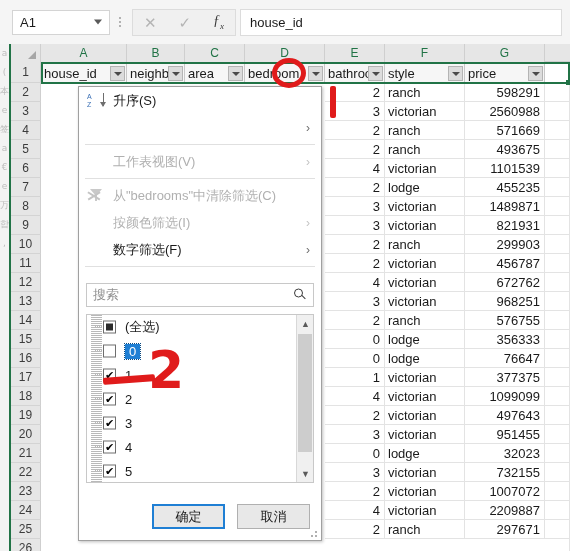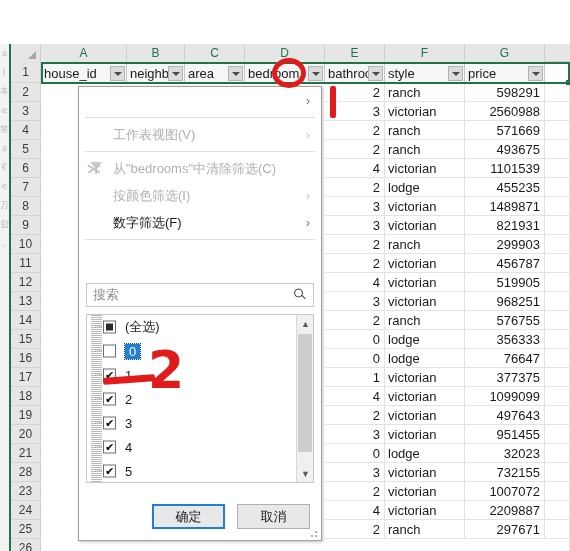--- a/index.html
+++ b/index.html
@@ -259,20 +259,39 @@
   .anno-two {
     left:148px; top:344px; font-size:52px; font-weight:bold; color:#e01b1b;
     font-family:"DejaVu Sans", sans-serif; line-height:1;
   }
 </style>
 </head>
 <body>
 
 <div id="app">
 
+  <div class="formula-bar">
+    <div class="namebox">
+      <span>A1</span>
+      <span class="caret"></span>
+    </div>
+    <div class="vdots">
+        <i></i>
+        <i></i>
+        <i></i>
+      </div>
+    <div class="fx-group">
+      <span class="fx-icon">✕</span>
+      <span class="fx-icon">✓</span>
+      <span class="fx-icon fx">ƒ<sub style="font-size:9px">x</sub></span>
+    </div>
+    <div class="formula-input">
+      <span>house_id</span>
+    </div>
+  </div>
 
   <div class="grid-wrap">
     <div class="left-sliver" id="sliver">
         <span>a</span>
         <span>(</span>
         <span></span>
         <span></span>
         <span>本</span>
         <span></span>
         <span>e</span>
@@ -322,21 +341,21 @@
         <div class="rowhead" style="top: 229px; height: 19px;">12</div>
         <div class="rowhead" style="top: 248px; height: 19px;">13</div>
         <div class="rowhead" style="top: 267px; height: 19px;">14</div>
         <div class="rowhead" style="top: 286px; height: 19px;">15</div>
         <div class="rowhead" style="top: 305px; height: 19px;">16</div>
         <div class="rowhead" style="top: 324px; height: 19px;">17</div>
         <div class="rowhead" style="top: 343px; height: 19px;">18</div>
         <div class="rowhead" style="top: 362px; height: 19px;">19</div>
         <div class="rowhead" style="top: 381px; height: 19px;">20</div>
         <div class="rowhead" style="top: 400px; height: 19px;">21</div>
-        <div class="rowhead" style="top: 419px; height: 19px;">28</div>
+        <div class="rowhead" style="top: 419px; height: 19px;">22</div>
         <div class="rowhead" style="top: 438px; height: 19px;">23</div>
         <div class="rowhead" style="top: 457px; height: 19px;">24</div>
         <div class="rowhead" style="top: 476px; height: 19px;">25</div>
         <div class="rowhead" style="top: 495px; height: 19px;">26</div>
       </div>
     <div id="cells">
         <div class="cell num" style="left: 325px; width: 60px; top: 39px;">2</div>
         <div class="cell txt" style="left: 385px; width: 80px; top: 39px;">ranch</div>
         <div class="cell num" style="left: 465px; width: 80px; top: 39px;">598291</div>
         <div class="cell num" style="left: 325px; width: 60px; top: 58px;">3</div>
@@ -361,21 +380,21 @@
         <div class="cell txt" style="left: 385px; width: 80px; top: 172px;">victorian</div>
         <div class="cell num" style="left: 465px; width: 80px; top: 172px;">821931</div>
         <div class="cell num" style="left: 325px; width: 60px; top: 191px;">2</div>
         <div class="cell txt" style="left: 385px; width: 80px; top: 191px;">ranch</div>
         <div class="cell num" style="left: 465px; width: 80px; top: 191px;">299903</div>
         <div class="cell num" style="left: 325px; width: 60px; top: 210px;">2</div>
         <div class="cell txt" style="left: 385px; width: 80px; top: 210px;">victorian</div>
         <div class="cell num" style="left: 465px; width: 80px; top: 210px;">456787</div>
         <div class="cell num" style="left: 325px; width: 60px; top: 229px;">4</div>
         <div class="cell txt" style="left: 385px; width: 80px; top: 229px;">victorian</div>
-        <div class="cell num" style="left: 465px; width: 80px; top: 229px;">519905</div>
+        <div class="cell num" style="left: 465px; width: 80px; top: 229px;">672762</div>
         <div class="cell num" style="left: 325px; width: 60px; top: 248px;">3</div>
         <div class="cell txt" style="left: 385px; width: 80px; top: 248px;">victorian</div>
         <div class="cell num" style="left: 465px; width: 80px; top: 248px;">968251</div>
         <div class="cell num" style="left: 325px; width: 60px; top: 267px;">2</div>
         <div class="cell txt" style="left: 385px; width: 80px; top: 267px;">ranch</div>
         <div class="cell num" style="left: 465px; width: 80px; top: 267px;">576755</div>
         <div class="cell num" style="left: 325px; width: 60px; top: 286px;">0</div>
         <div class="cell txt" style="left: 385px; width: 80px; top: 286px;">lodge</div>
         <div class="cell num" style="left: 465px; width: 80px; top: 286px;">356333</div>
         <div class="cell num" style="left: 325px; width: 60px; top: 305px;">0</div>
@@ -449,20 +468,30 @@
         <div class="filter-btn" style="left: 448px;"></div>
         <div class="hcell" style="left: 465px; width: 80px;">price</div>
         <div class="filter-btn" style="left: 528px;"></div>
       </div>
     <div class="table-outline"></div>
   </div>
 
   <div class="dropdown">
     <div id="menu-items">
         <div class="mi">
+          <span class="ico">
+            <span class="sortico">
+              <span class="lt">A</span>
+              <span class="lb">Z</span>
+              <span class="ar"></span>
+            </span>
+          </span>
+          <span>升序(S)</span>
+        </div>
+        <div class="mi">
           <span class="arrow">›</span>
         </div>
         <div class="sep"></div>
         <div class="mi disabled">
           <span>工作表视图(V)</span>
           <span class="arrow">›</span>
         </div>
         <div class="sep"></div>
         <div class="mi disabled">
           <span class="ico">

